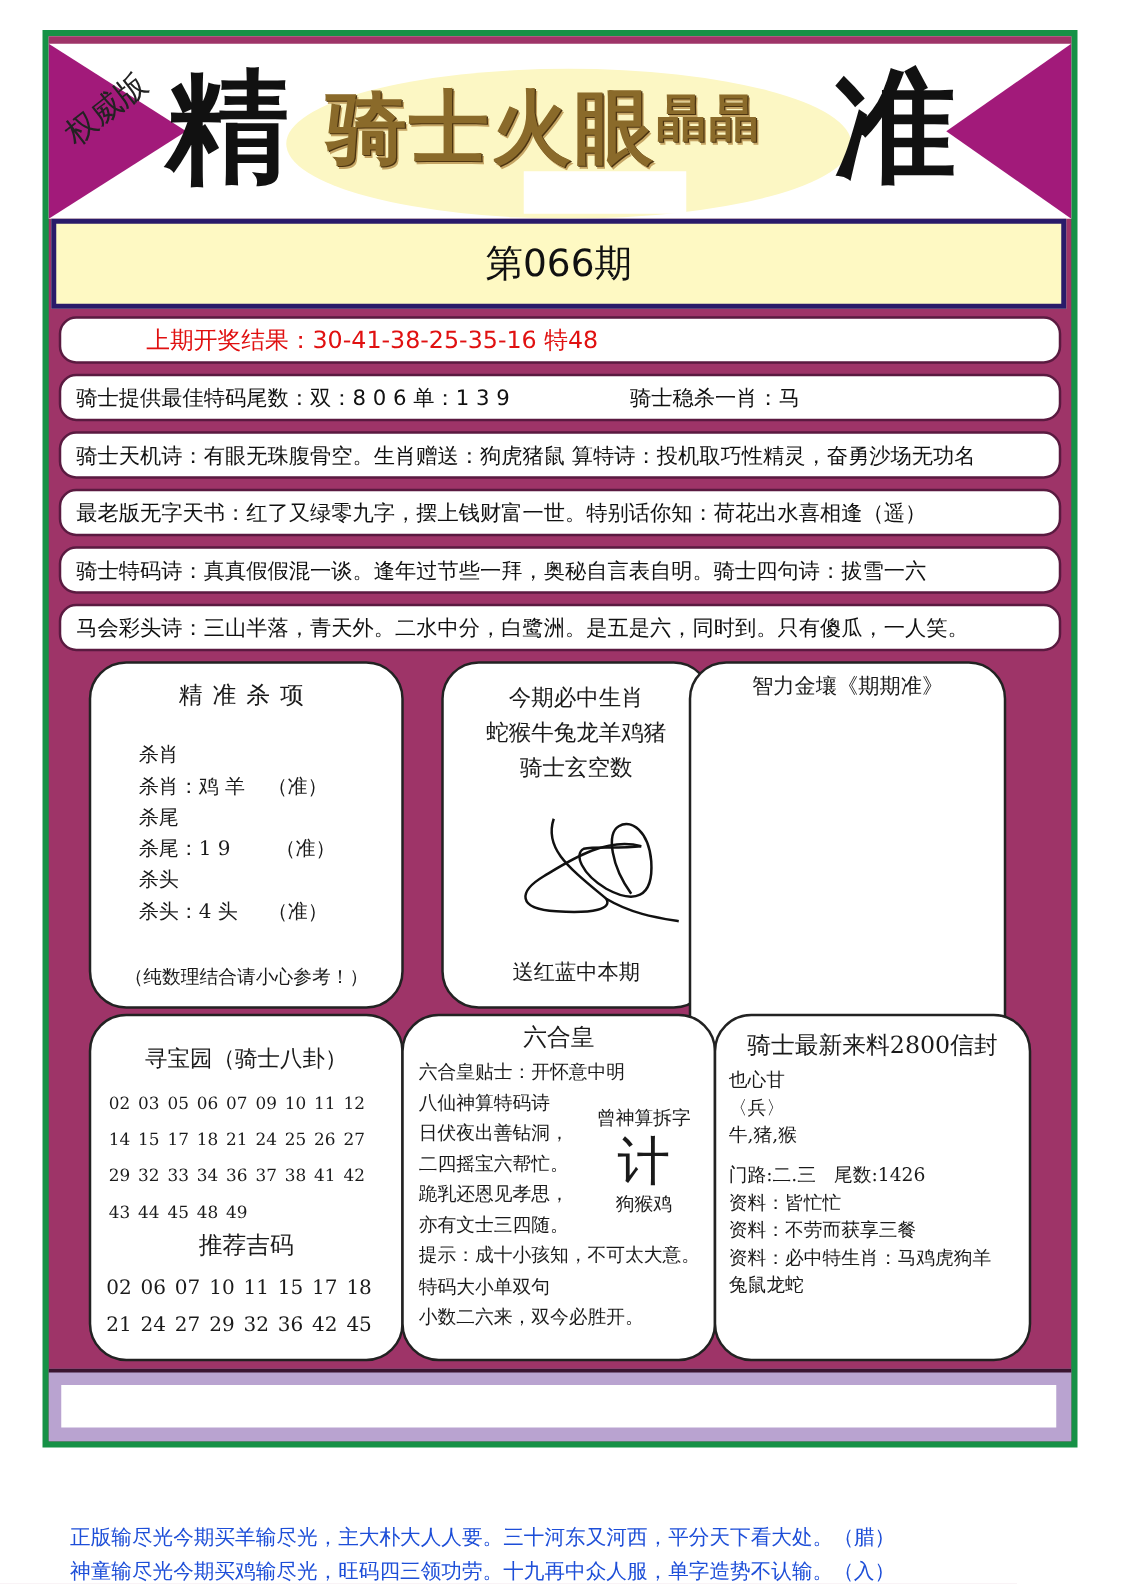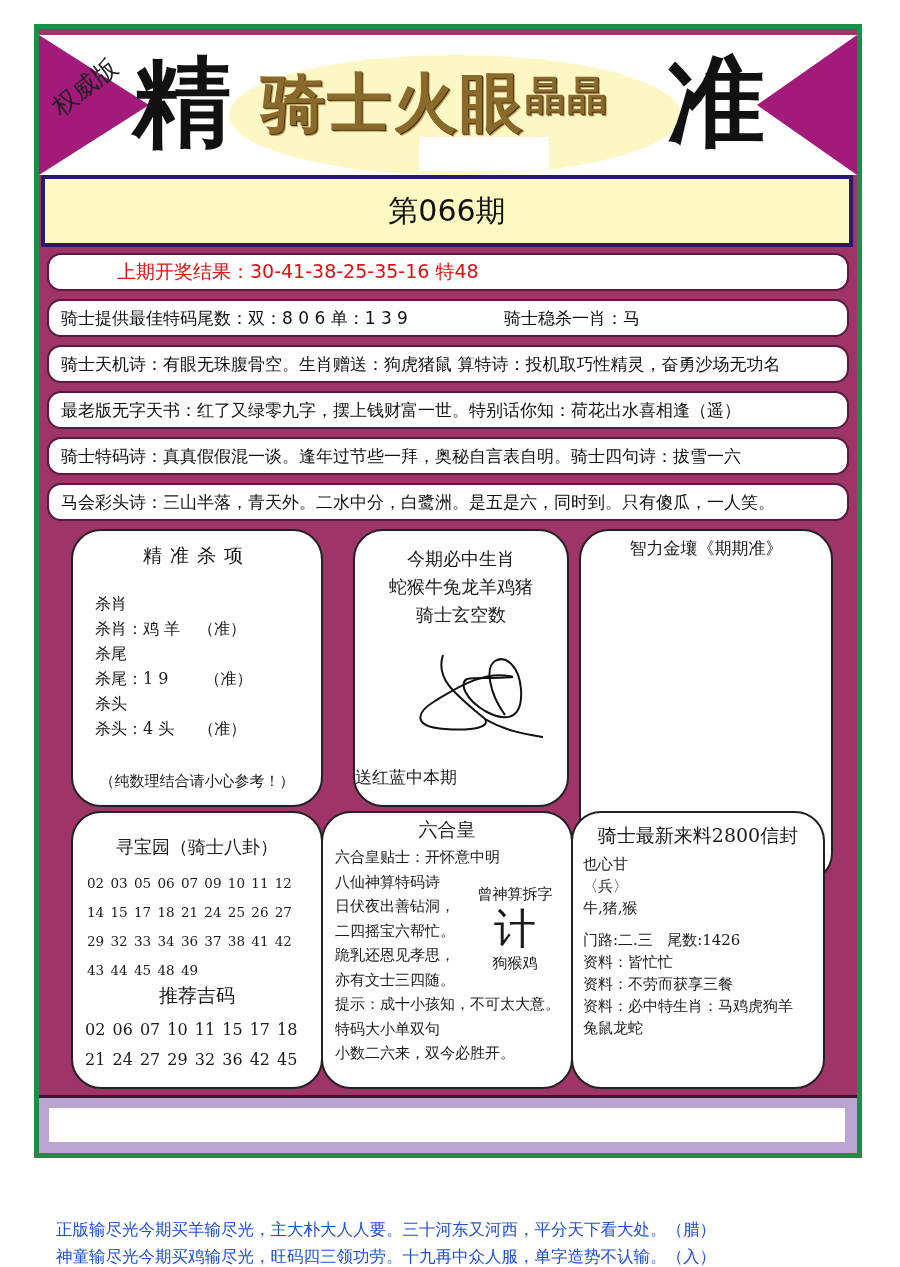--- a/index.html
+++ b/index.html
@@ -79,27 +79,27 @@
   
   .panel {
     position: absolute; background: #ffffff; border: 2px solid #222;
     border-radius: 30px; overflow: hidden;
     font-family: "DejaVu Serif", serif; color: #1a1a1a;
   }
   .p-title { text-align: center; font-size: 19px; letter-spacing: 0; }
   .p-line { font-size: 16px; line-height: 25px; white-space: nowrap; }
 
   .kill .p-title { letter-spacing: 8px; margin-top: 12px; }
-  .kill .list { margin-top: 22px; padding-left: 22px; }
+  .kill .list { margin-top: 22px; padding-left: 38px; }
   .kill .note { position: absolute; left: 0; right: 0; bottom: 14px; text-align: center; font-size: 15px; }
   .kill .mark { display: inline-block; margin-left: 18px; }
 
   .must .lines { text-align: center; margin-top: 14px; font-size: 18px; line-height: 28px; }
   .must .sig { position: absolute; left: 60px; top: 118px; }
-  .must .foot { position: absolute; left: 0; right: 0; bottom: 16px; text-align: left; font-size: 17px; }
+  .must .foot { position: absolute; left: 0; right: 0; bottom: 16px; text-align: center; font-size: 17px; }
 
   .wisdom .p-title { margin-top: 6px; font-size: 17px; }
   .wisdom .foot { position: absolute; right: 48px; bottom: 12px; font-size: 16px; }
 
   .treasure .p-title { margin-top: 22px; font-size: 18px; }
   .num-grid { padding: 10px 0 0 14px; font-size: 13.5px; line-height: 29px; letter-spacing: 0; word-spacing: 2px; }
   .num-grid .row { white-space: nowrap; }
   .treasure .sub { text-align: center; font-size: 19px; margin-top: -2px; }
   .num-big { padding: 6px 0 0 12px; font-size: 16px; line-height: 30px; white-space: nowrap; word-spacing: 2px; }
 
@@ -188,21 +188,21 @@
         <div>骑士玄空数</div>
       </div>
       <svg class="sig" width="130" height="90" viewBox="0 0 130 90">
         <path d="M28 6 C20 30 40 45 70 70 C90 82 110 85 128 88" fill="none" stroke="#111" stroke-width="2"></path>
         <path d="M98 28 C70 20 40 40 20 52 C0 64 -2 78 30 80 C60 82 75 78 70 70" fill="none" stroke="#111" stroke-width="2"></path>
         <path d="M98 28 C80 30 60 28 52 30 C44 34 50 50 70 62 C92 74 108 70 106 40 C104 16 90 6 80 12 C70 18 74 44 90 66" fill="none" stroke="#111" stroke-width="2"></path>
       </svg>
       <div class="foot">送红蓝中本期</div>
     </div>
 
-    <div class="panel wisdom" style="left:540px;top:500px;width:254px;height:354px;">
+    <div class="panel wisdom" style="left:512px;top:500px;width:254px;height:354px;">
       <div class="p-title">智力金壤《期期准》</div>
       <div class="foot">二八光明 ？</div>
     </div>
 
     <div class="panel treasure" style="left:32px;top:782px;width:252px;height:278px;">
       <div class="p-title">寻宝园（骑士八卦）</div>
       <div class="num-grid">
         <div class="row">02 03 05 06 07 09 10 11 12</div>
         <div class="row">14 15 17 18 21 24 25 26 27</div>
         <div class="row">29 32 33 34 36 37 38 41 42</div>

